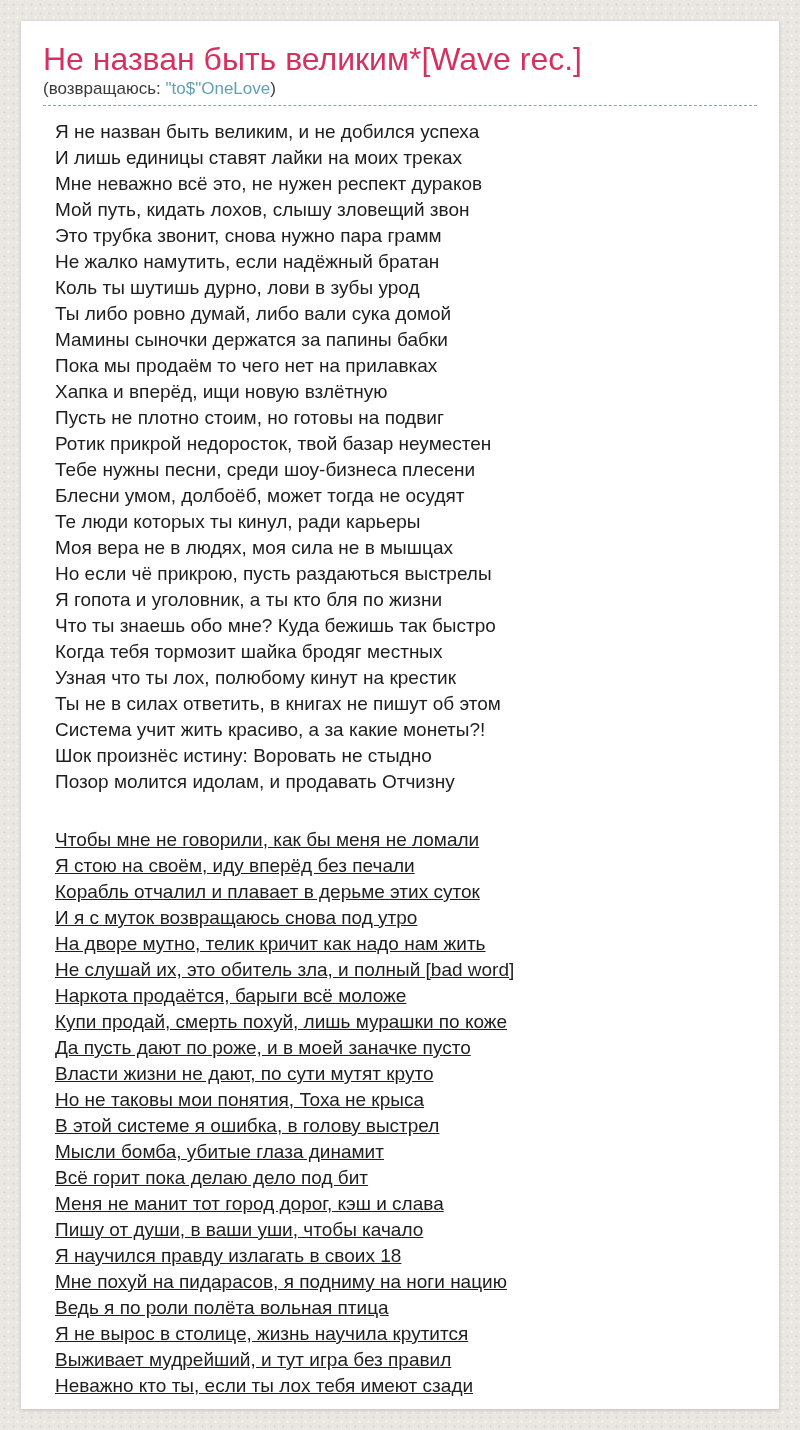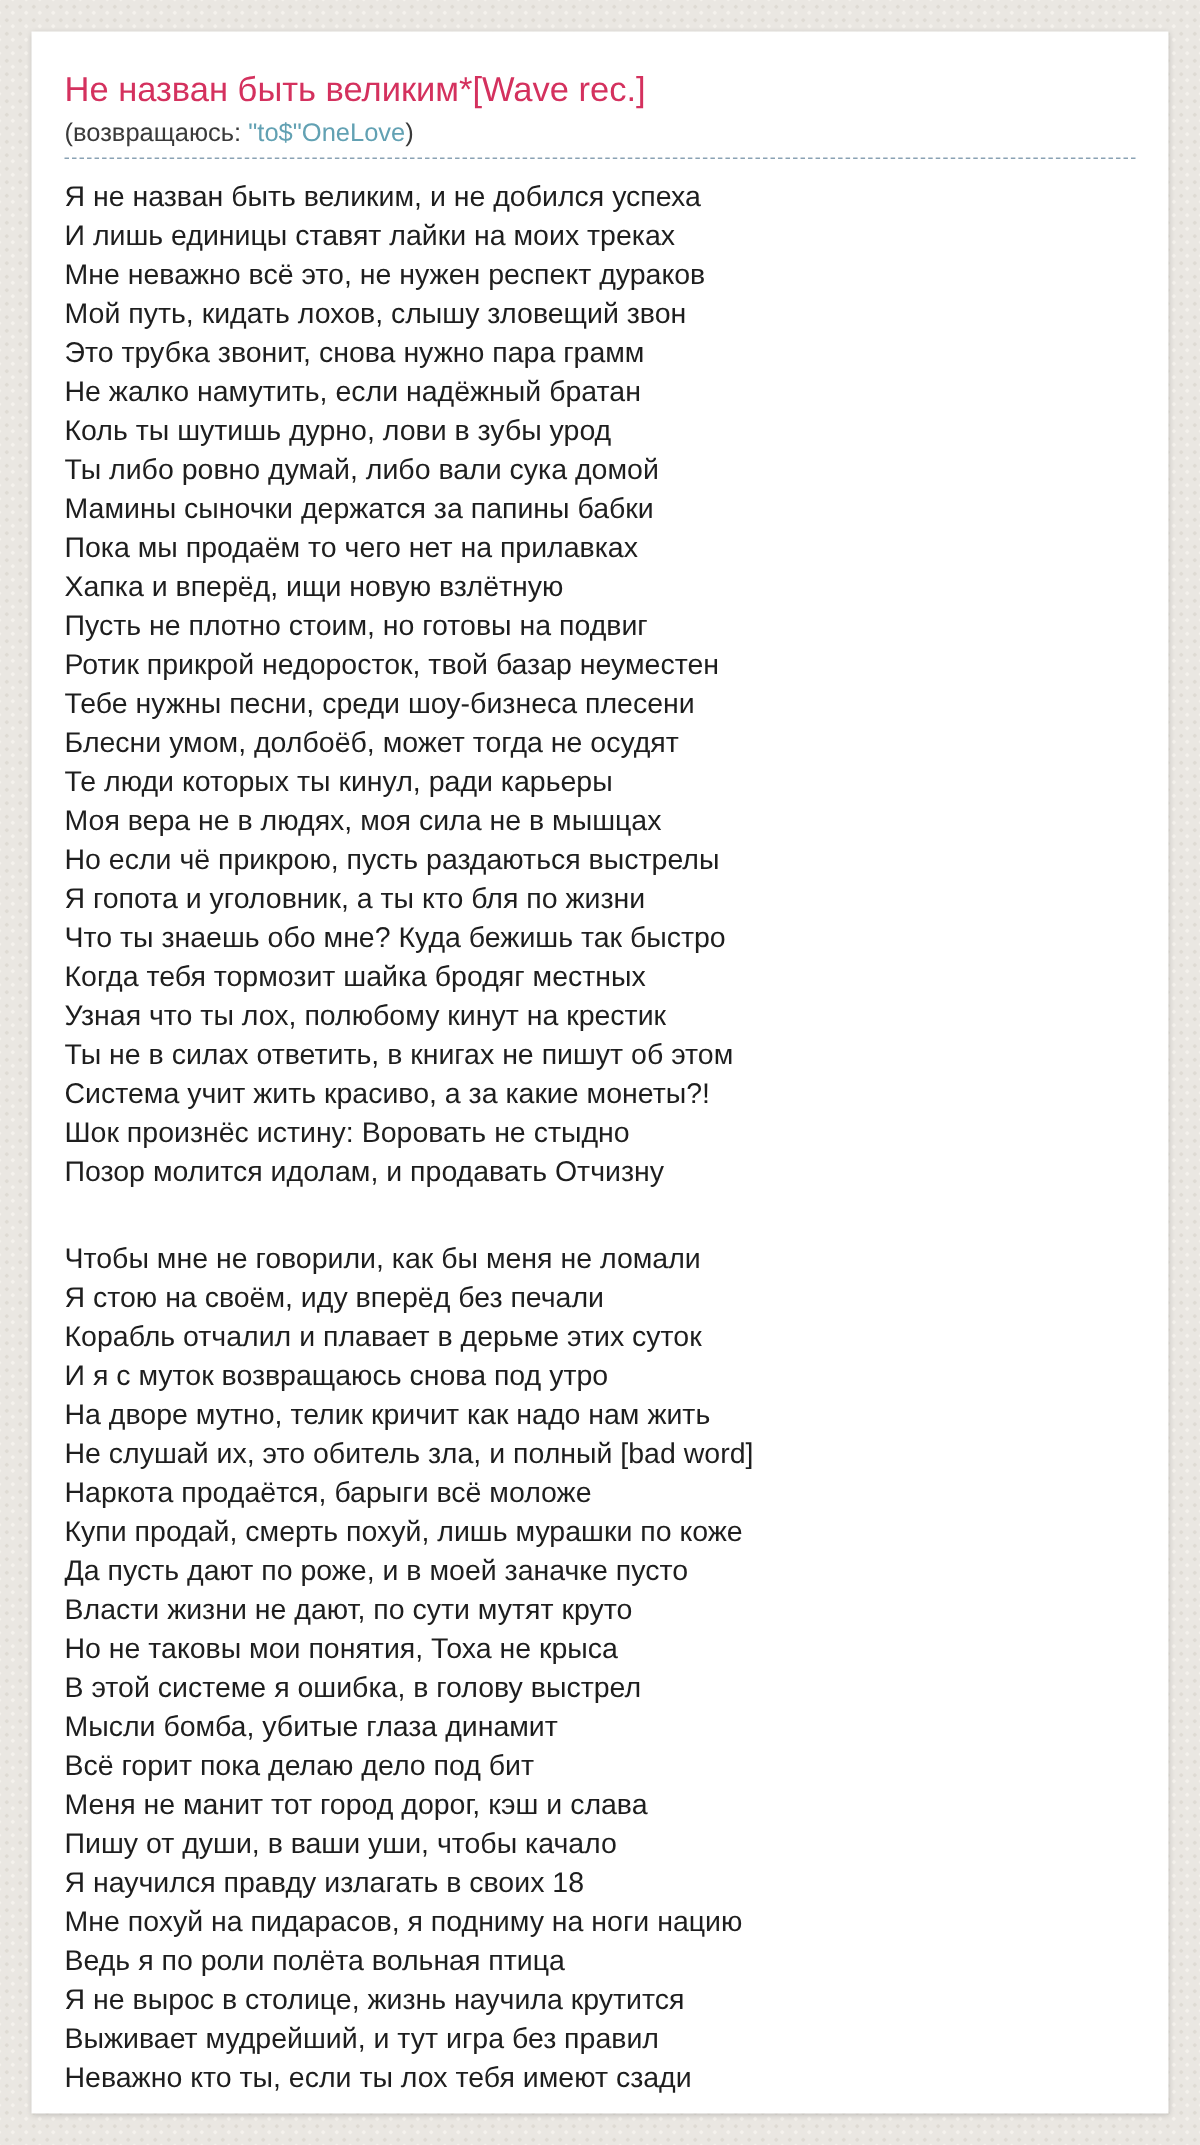--- a/index.html
+++ b/index.html
@@ -25,21 +25,21 @@
     top: 21px;
     width: 758px;
     height: 1388px;
     box-sizing: border-box;
     background: #ffffff;
     box-shadow: 0 1px 4px rgba(0,0,0,0.18);
     padding: 24px 22px 20px 22px;
   }
   .song-title {
     margin: 0;
-    font-size: 23px;
+    font-size: 32px;
     line-height: 29px;
     font-weight: normal;
     color: #d4315e;
   }
   .header-block {
     border-bottom: 1px dashed #8aa2b4;
     padding-bottom: 7px;
   }
   .artist-line {
     margin-top: 5px;
@@ -52,24 +52,25 @@
     text-decoration: none;
     cursor: pointer;
   }
   .lyrics {
     margin-top: 13px;
     font-size: 19px;
     line-height: 26px;
     color: #1e1e1e;
   }
   .stanza {
-    margin: 0;
+    margin: 12px;
   }
   .stanza + .stanza {
     margin-top: 32px;
+    text-decoration: underline;
   }
 </style>
 </head>
 <body>
 
 <div class="card">
   <div class="header-block">
     <h1 class="song-title">Не назван быть великим*[Wave rec.]</h1>
     <div class="artist-line"><span>(возвращаюсь: </span><a class="artist-link">"to$"OneLove</a><span>)</span></div>
   </div>

